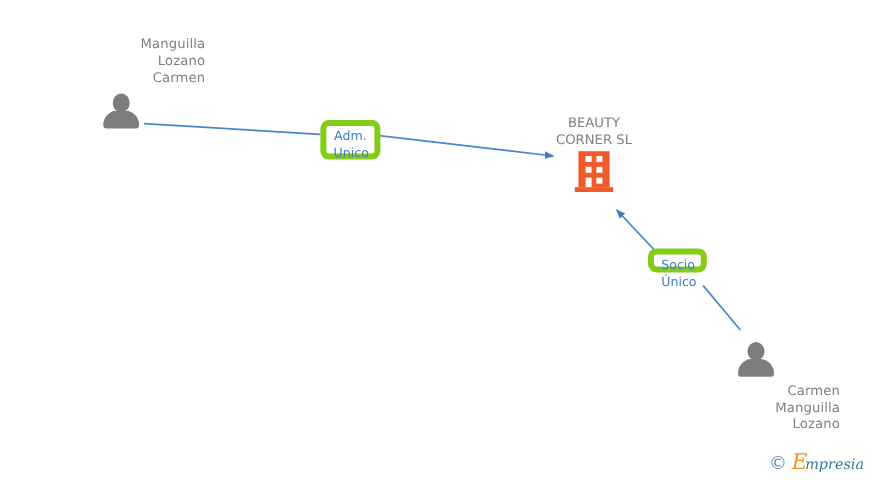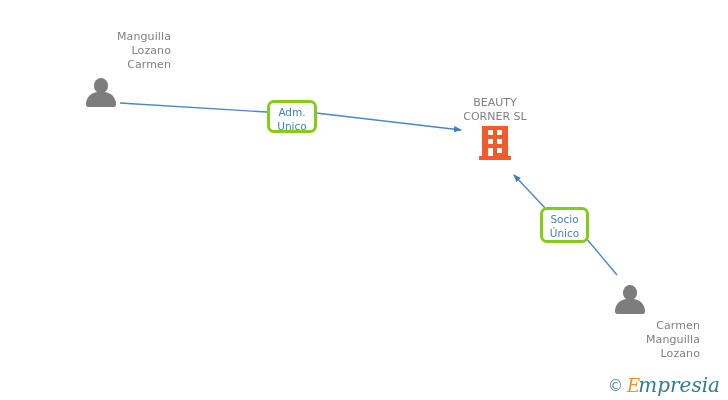--- a/index.html
+++ b/index.html
@@ -114,21 +114,21 @@
     width: 32px;
     height: 4px;
     background: #f15a2b;
   }
 
   
   .rel-box {
     position: absolute;
     box-sizing: border-box;
     background: #ffffff;
-    border: 3px solid #84cc16;
+    border: 5px solid #84cc16;
     border-radius: 7px;
     color: #3f7fc1;
     font-size: 10.5px;
     line-height: 14px;
     text-align: center;
     padding: 2px 6px 3px;
     white-space: pre-line;
   }
 
   
@@ -149,21 +149,21 @@
     color: #f0932b;
     font-family: "DejaVu Serif", "Liberation Serif", serif;
     font-style: italic;
     font-size: 18px;
     line-height: 18px;
   }
   #watermark .brand-rest {
     color: #2f7d95;
     font-family: "DejaVu Serif", "Liberation Serif", serif;
     font-style: italic;
-    font-size: 20px;
+    font-size: 12px;
     line-height: 16px;
     margin-left: -2px;
   }
 </style>
 </head>
 <body>
 
 <div id="canvas">
 
   <svg id="edges" viewBox="0 0 728 400" xmlns="http://www.w3.org/2000/svg">
@@ -213,21 +213,21 @@
       <div class="body"></div>
     </div>
     <div class="person-label" style="margin-top: 6px;">Carmen
 Manguilla
 Lozano</div>
   </div>
 
   <div class="rel-box" style="left: 267px; top: 100px; width: 50px; height: 33px;">Adm.
 Unico</div>
 
-  <div class="rel-box" style="left: 540px; top: 207px; width: 49px; height: 36px;">Socio
+  <div class="rel-box" style="left: 540px; top: 207px; width: 49px; height: 20px;">Socio
 Único</div>
 
   <div id="watermark">
     <span class="copy">©</span>
     <span style="display:flex; align-items:baseline;">
       <span class="brand-e">E</span>
       <span class="brand-rest">mpresia</span>
     </span>
   </div>
 

